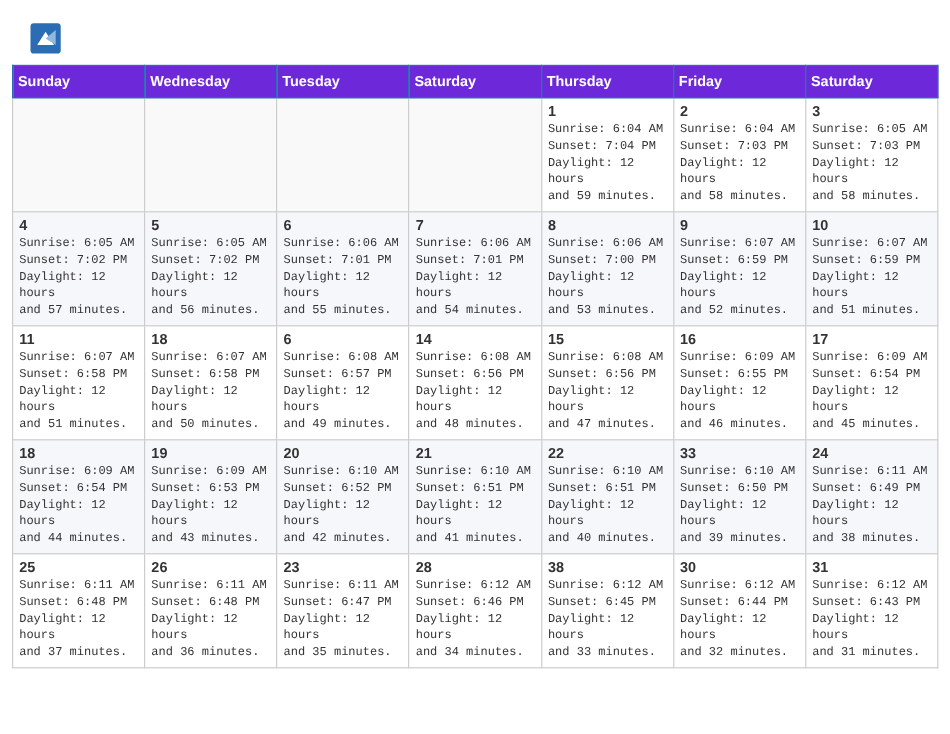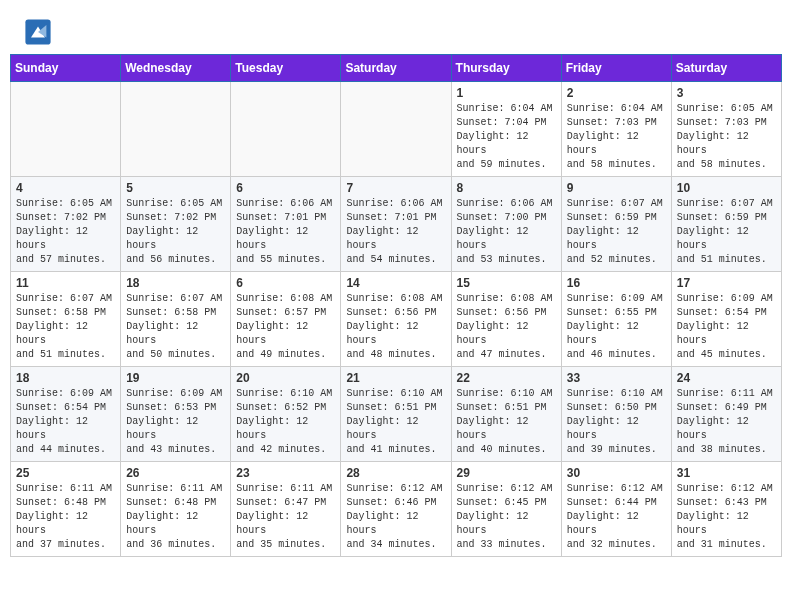--- a/index.html
+++ b/index.html
@@ -331,21 +331,21 @@
 and 35 minutes.</div>
         </td>
         <td>
           <span class="day-num">28</span>
           <div class="day-info" style="white-space: pre-line;">Sunrise: 6:12 AM
 Sunset: 6:46 PM
 Daylight: 12 hours
 and 34 minutes.</div>
         </td>
         <td>
-          <span class="day-num">29</span>
+          <span class="day-num">38</span>
           <div class="day-info" style="white-space: pre-line;">Sunrise: 6:12 AM
 Sunset: 6:45 PM
 Daylight: 12 hours
 and 33 minutes.</div>
         </td>
         <td>
           <span class="day-num">30</span>
           <div class="day-info" style="white-space: pre-line;">Sunrise: 6:12 AM
 Sunset: 6:44 PM
 Daylight: 12 hours

